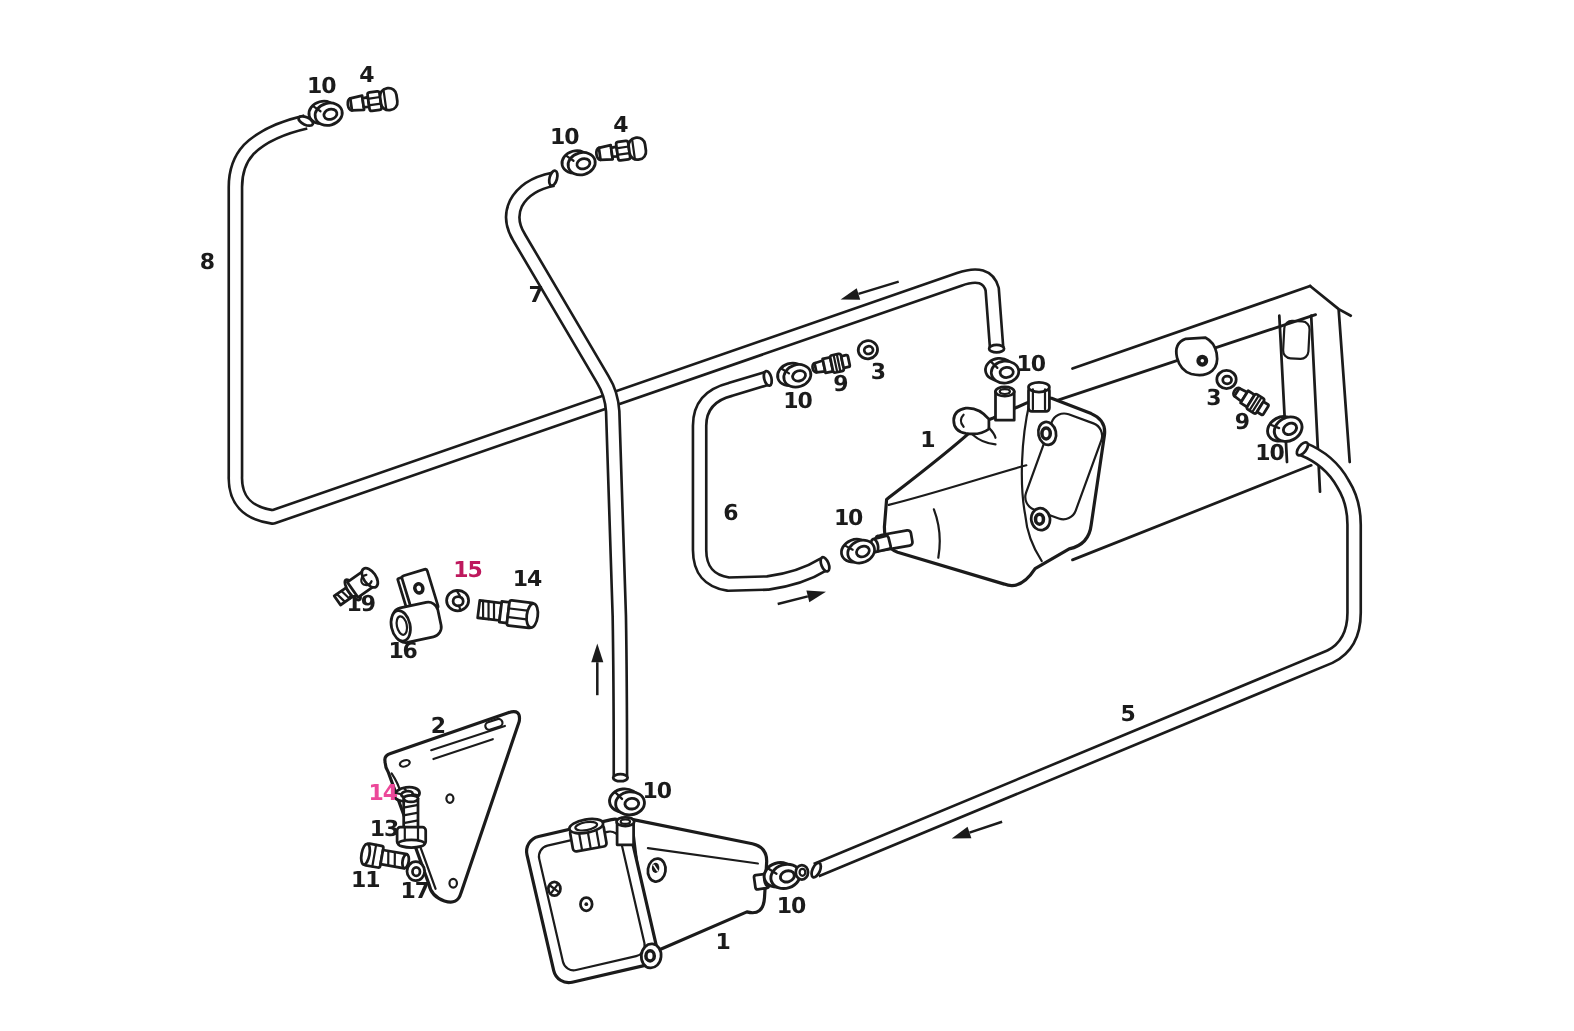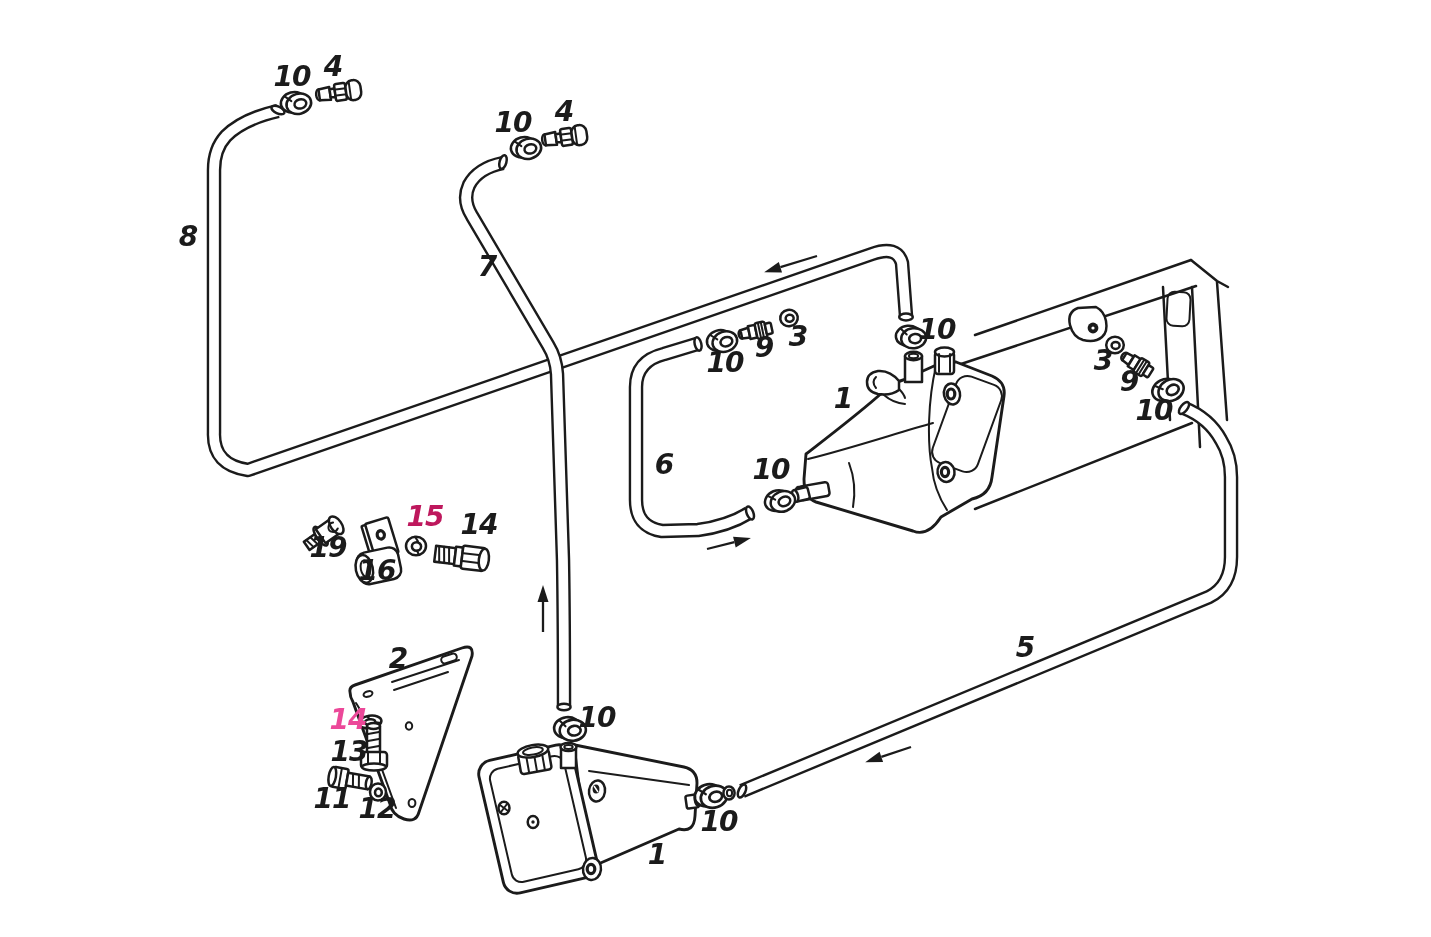--- a/index.html
+++ b/index.html
@@ -10,22 +10,22 @@
   .ln{fill:none;stroke:#1b1b1b;stroke-width:2.5;stroke-linecap:round;stroke-linejoin:round;}
   .thin{stroke-width:2;}
   .fw{fill:#ffffff;stroke:#1b1b1b;stroke-width:2.5;stroke-linejoin:round;}
   .fw3{fill:#ffffff;stroke:#1b1b1b;stroke-width:2.9;stroke-linejoin:round;}
   .hol{fill:none;stroke:#1b1b1b;stroke-width:3.2;}
   .dk{fill:#1b1b1b;stroke:none;}
   .hose-o{fill:none;stroke:#1b1b1b;stroke-width:14.5;stroke-linecap:butt;stroke-linejoin:round;}
   .hose-i{fill:none;stroke:#ffffff;stroke-width:9.7;stroke-linecap:butt;stroke-linejoin:round;}
   .arrln{stroke:#1b1b1b;stroke-width:2.3;}
   
-  .callout{position:absolute;transform:translate(-50%,-52%);font-weight:700;font-size:28px;
-           letter-spacing:-1px;color:#161616;white-space:nowrap;line-height:1;font-style:italic;}
+  .callout{position:absolute;transform:translate(-50%,-52%);font-weight:700;font-size:20px;
+           letter-spacing:-1px;color:#161616;white-space:nowrap;line-height:1;}
 </style>
 </head>
 <body>
 
 <div class="stage">
 <svg width="1431" height="937" viewBox="0 0 1431 937">
   <defs>
     <g id="clampDef">
       <ellipse class="fw" cx="-2.5" cy="-1.5" rx="12.5" ry="10"></ellipse>
       <ellipse class="fw" cx="2.5" cy="1.5" rx="12.5" ry="10"></ellipse>
@@ -317,26 +317,26 @@
       <span class="callout" style="left: 764px; top: 349px; color: rgb(27, 27, 27);">9</span>
       <span class="callout" style="left: 798px; top: 338px; color: rgb(27, 27, 27);">3</span>
       <span class="callout" style="left: 937px; top: 331px; color: rgb(27, 27, 27);">10</span>
       <span class="callout" style="left: 843px; top: 400px; color: rgb(27, 27, 27);">1</span>
       <span class="callout" style="left: 1103px; top: 362px; color: rgb(27, 27, 27);">3</span>
       <span class="callout" style="left: 1129px; top: 383px; color: rgb(27, 27, 27);">9</span>
       <span class="callout" style="left: 1154px; top: 412px; color: rgb(27, 27, 27);">10</span>
       <span class="callout" style="left: 664px; top: 466px; color: rgb(27, 27, 27);">6</span>
       <span class="callout" style="left: 771px; top: 471px; color: rgb(27, 27, 27);">10</span>
       <span class="callout" style="left: 328px; top: 549px; color: rgb(27, 27, 27);">19</span>
-      <span class="callout" style="left: 366px; top: 572px; color: rgb(27, 27, 27); margin-left: 11px;">16</span>
+      <span class="callout" style="left: 366px; top: 592px; color: rgb(27, 27, 27);">16</span>
       <span class="callout" style="left: 425px; top: 518px; color: #be185d;">15</span>
       <span class="callout" style="left: 479px; top: 526px; color: rgb(27, 27, 27);">14</span>
       <span class="callout" style="left: 398px; top: 660px; color: rgb(27, 27, 27);">2</span>
       <span class="callout" style="left: 348px; top: 721px; color: #ec4899;">14</span>
       <span class="callout" style="left: 349px; top: 743px; color: rgb(27, 27, 27); margin-top: 10px;">13</span>
       <span class="callout" style="left: 332px; top: 800px; color: rgb(27, 27, 27);">11</span>
-      <span class="callout" style="left: 377px; top: 810px; color: rgb(27, 27, 27);">12</span>
+      <span class="callout" style="left: 377px; top: 810px; color: rgb(27, 27, 27);">17</span>
       <span class="callout" style="left: 1025px; top: 649px; color: rgb(27, 27, 27);">5</span>
       <span class="callout" style="left: 597px; top: 719px; color: rgb(27, 27, 27);">10</span>
       <span class="callout" style="left: 719px; top: 823px; color: rgb(27, 27, 27);">10</span>
       <span class="callout" style="left: 657px; top: 856px; color: rgb(27, 27, 27);">1</span>
     </div>
 </div>
 
 </body></html>

